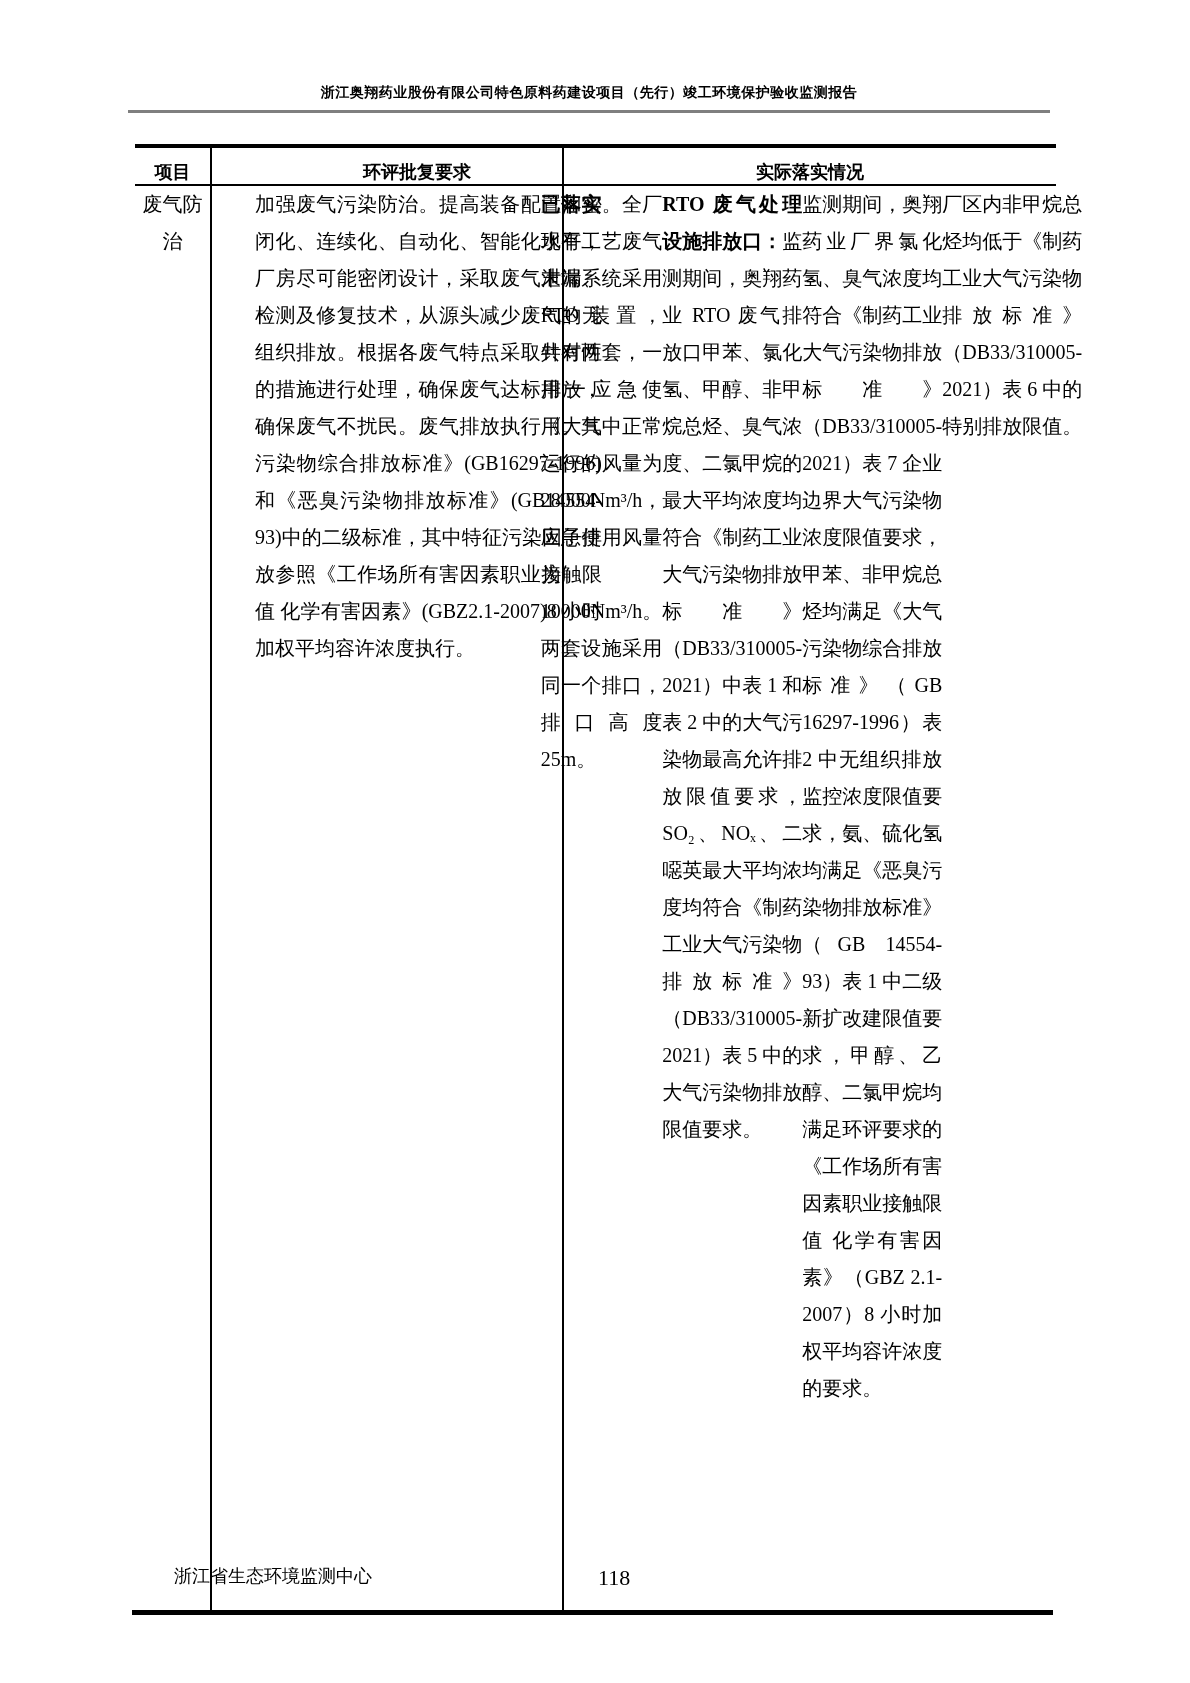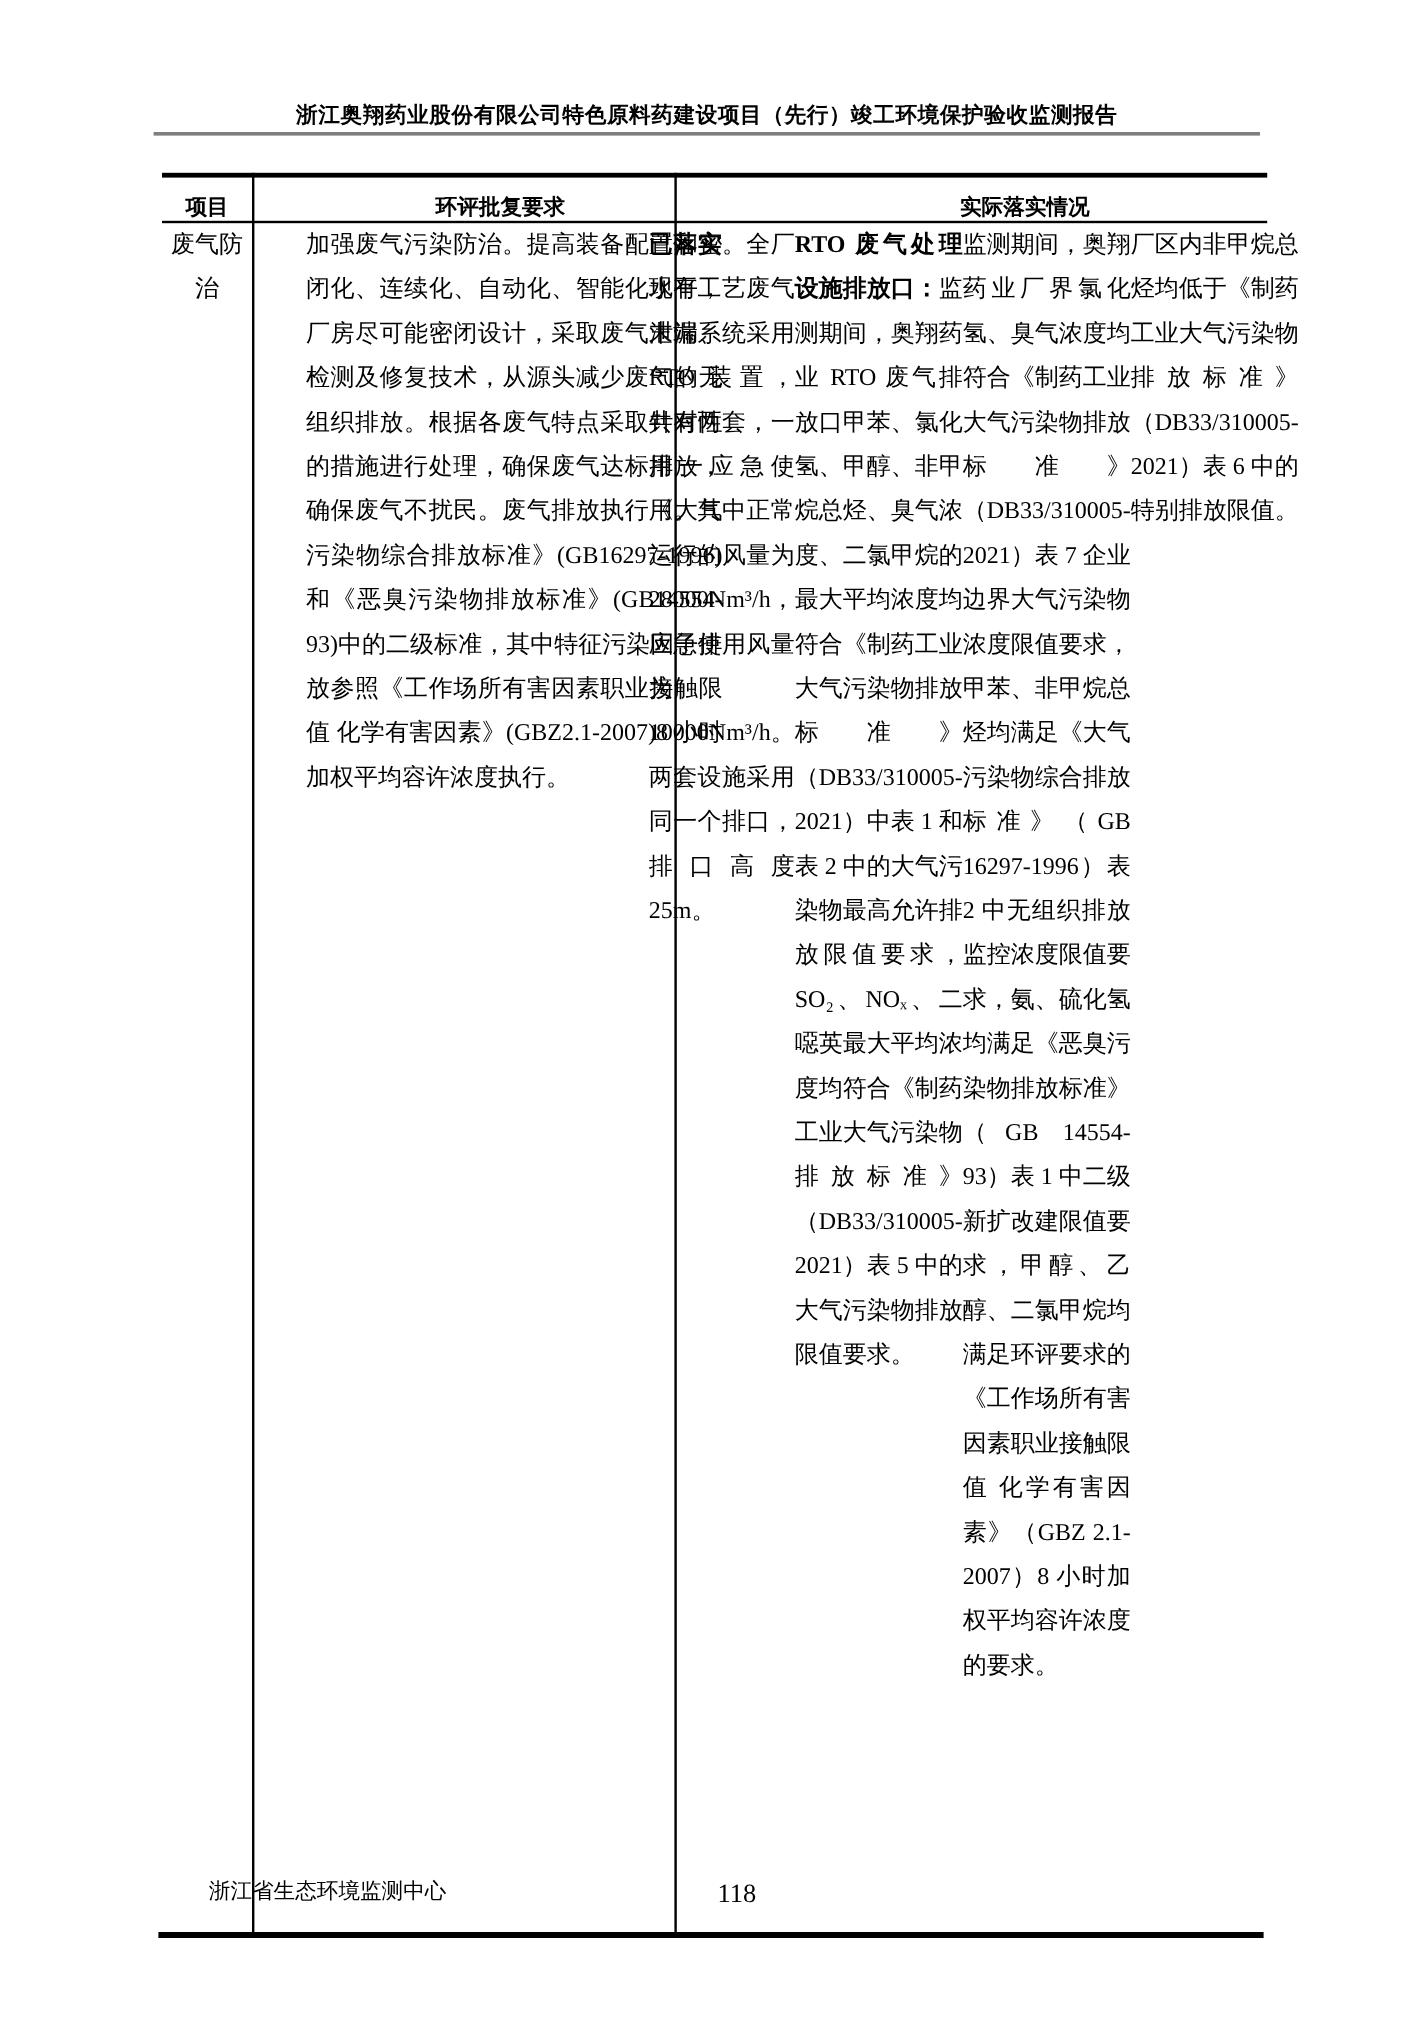--- a/index.html
+++ b/index.html
@@ -14,21 +14,21 @@
     font-family: "Liberation Serif", "DejaVu Serif", serif;
     color: #000000;
     overflow: hidden;
   }
   .doc-header-title {
     position: absolute;
     top: 84px;
     left: 128px;
     width: 922px;
     text-align: center;
-    font-size: 18px;
+    font-size: 14px;
     font-weight: bold;
     letter-spacing: 0.5px;
     white-space: nowrap;
   }
   .doc-header-rule {
     position: absolute;
     top: 110px;
     left: 128px;
     width: 922px;
     height: 3px;
@@ -74,21 +74,21 @@
     top: 148px;
     height: 48px;
     display: flex;
     align-items: center;
     justify-content: center;
     font-size: 18px;
     font-weight: bold;
   }
   .hc-item    { left: 135px; width: 75px;  }
   .hc-req     { left: 212px; width: 350px; padding-left: 30px; }
-  .hc-impl    { left: 564px; width: 492px; padding-left: 44px; }
+  .hc-impl    { left: 564px; width: 492px; }
 
   .tbl-cell {
     position: absolute;
     top: 186px;
     height: 1424px;
     display: flex;
     flex-direction: row;
     justify-content: center;
   }
   .cell-item {

